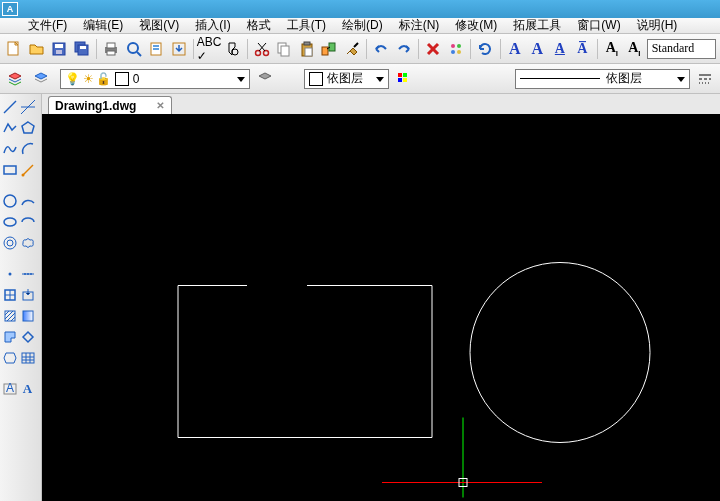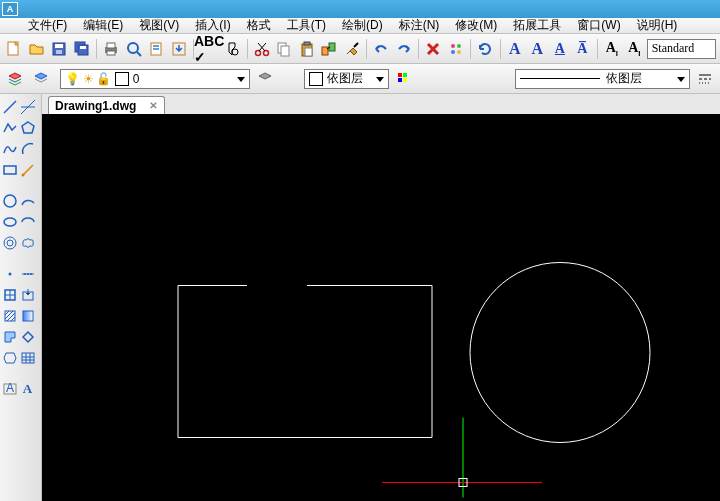--- a/index.html
+++ b/index.html
@@ -13,21 +13,21 @@
 .tbtn{width:22px;height:22px;display:flex;align-items:center;justify-content:center;cursor:default;border:1px solid transparent}
 .layerbar{height:30px;background:linear-gradient(#fafafa,#e4e4e4);border-bottom:1px solid #c0c0c0;display:flex;align-items:center;padding:0 4px;gap:4px}
 .combo{height:20px;background:#fff;border:1px solid #7a7a7a;display:flex;align-items:center;padding:0 16px 0 4px;position:relative;font-size:11px}
 .combo::after{content:"";position:absolute;right:4px;top:7px;border-left:4px solid transparent;border-right:4px solid transparent;border-top:5px solid #000}
 .workarea{flex:1;display:flex;overflow:hidden}
 .ltools{width:42px;background:linear-gradient(90deg,#f4f4f4,#e0e0e0);border-right:1px solid #c0c0c0;display:flex;flex-direction:column;align-items:center;padding-top:4px;gap:0}
 .ltools .grp{display:flex;flex-wrap:wrap;width:40px;margin-bottom:3px}
 .ltools .lt{width:18px;height:18px;display:flex;align-items:center;justify-content:center;cursor:default}
 .canvaswrap{flex:1;display:flex;flex-direction:column;background:#7a7a7a}
 .tabstrip{height:20px;background:#e8e8e8;display:flex;align-items:flex-end;padding-left:6px}
-.tab{height:18px;background:#fff;border:1px solid #888;border-bottom:none;border-radius:3px 3px 0 0;padding:1px 6px;font-size:11px;font-weight:bold;display:flex;align-items:center;gap:13px}
+.tab{height:18px;background:#fff;border:1px solid #888;border-bottom:none;border-radius:3px 3px 0 0;padding:1px 6px;font-size:11px;font-weight:bold;display:flex;align-items:center;gap:20px}
 .tab .x{color:#888;font-size:10px}
 .canvas{flex:1;background:#000;position:relative}
 .txtA{font-family:"Times New Roman",serif;font-weight:bold}
 .styledrop{width:74px;height:20px;border:1px solid #7a7a7a;background:#fff;font-family:serif;font-size:12px;display:flex;align-items:center;padding:0 4px}
 .colorwell{width:14px;height:14px;background:#fff;border:1px solid #000}
 .swline{display:inline-block;height:1px;background:#000}
 svg{display:block}
 </style>
 </head>
 <body>
@@ -99,21 +99,21 @@
       </svg>
     </div>
   <div class="tbtn">
       <svg width="16" height="16">
         <rect x="2" y="2" width="12" height="12" fill="none" stroke="#c08020"></rect>
         <path d="M8 4 L8 10 M5 7 L8 10 L11 7" fill="none" stroke="#2060c0" stroke-width="1.5"></path>
       </svg>
     </div>
   <div class="sep"></div>
   <div class="tbtn">
-      <span style="font-size:14px;font-weight:bold">ABC<br>✓</span>
+      <span style="font-size:12px;font-weight:normal">ABC<br>✓</span>
     </div>
   <div class="tbtn">
       <svg width="16" height="16">
         <path d="M5 2 L11 2 L11 6 L8 9 L8 14 L5 11 L5 6 Z" fill="none" stroke="#000"></path>
         <circle cx="11" cy="11" r="3" fill="none" stroke="#000"></circle>
       </svg>
     </div>
   <div class="sep"></div>
   <div class="tbtn">
       <svg width="16" height="16">

